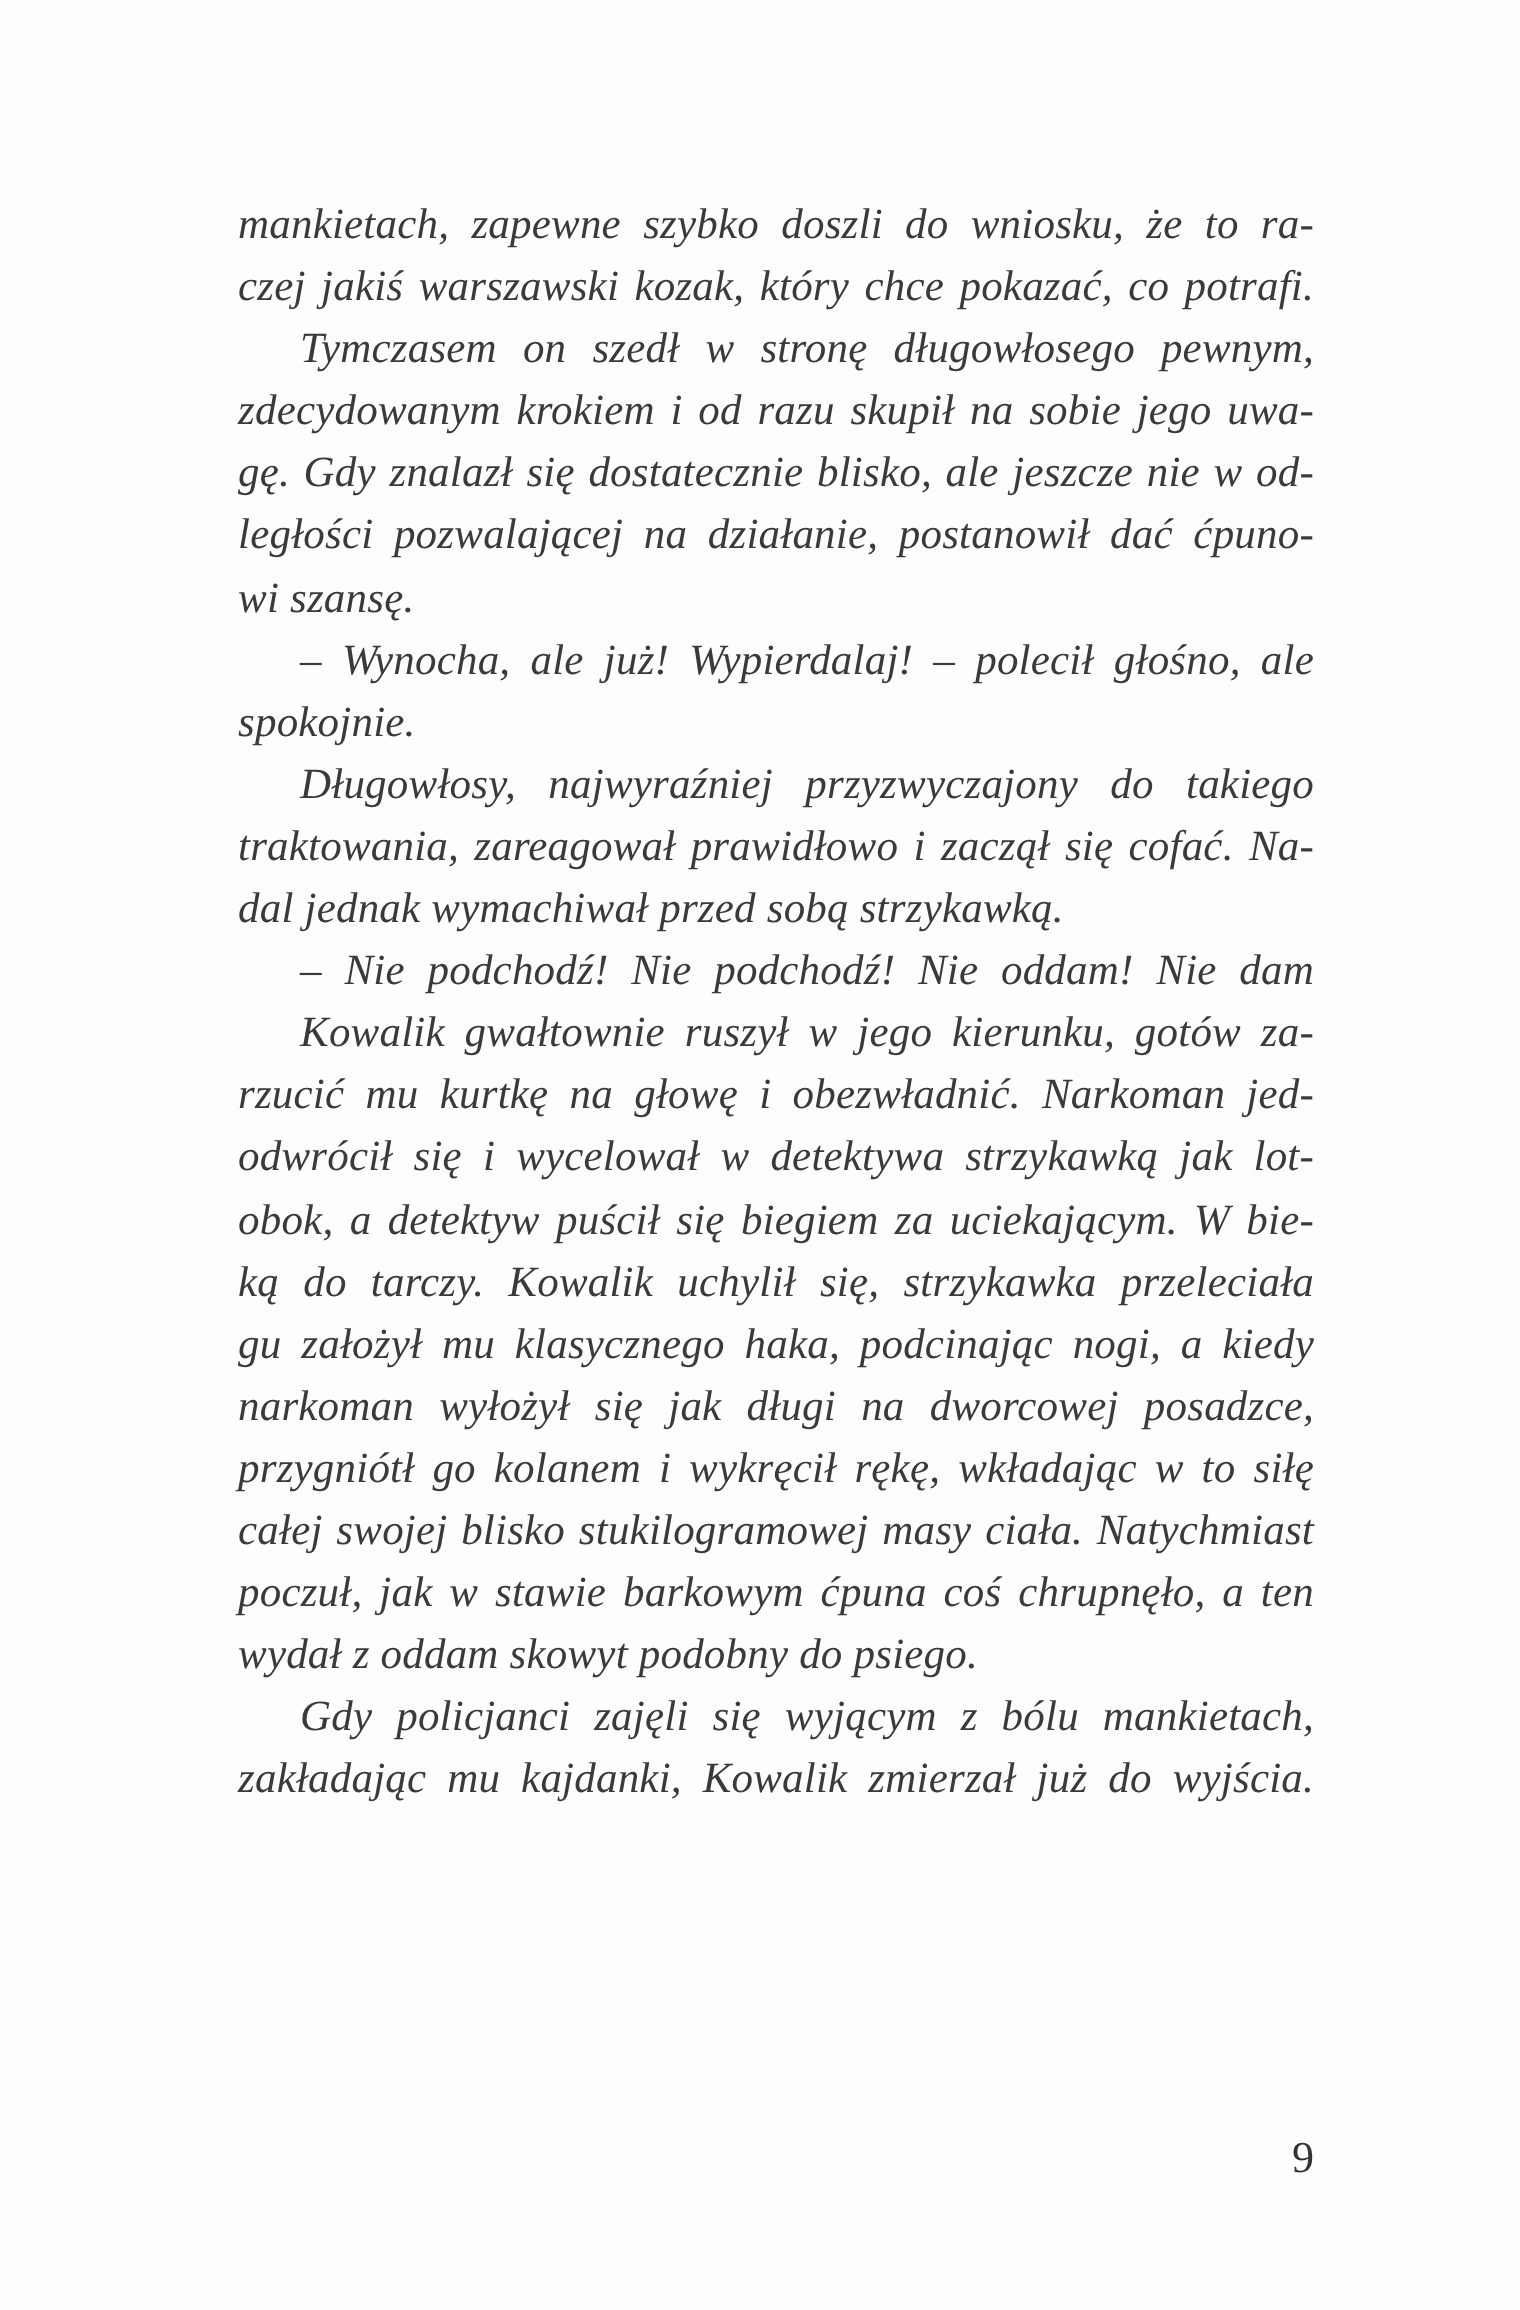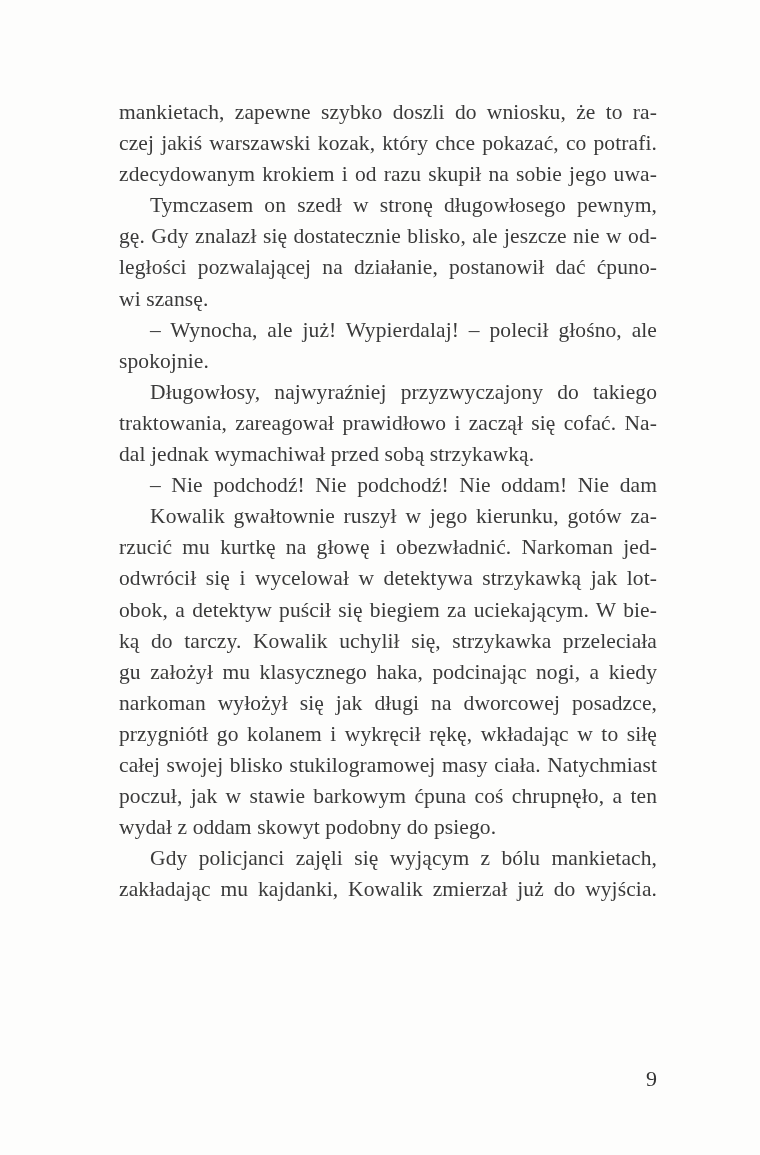--- a/index.html
+++ b/index.html
@@ -26,20 +26,21 @@
     top: 97px;
     width: 538px;
     font-size: 21.5px;
     line-height: 31.1px;
     color: #3a3a3a;
     letter-spacing: 0.1px;
   }
   .paragraph {
     margin: 0;
     padding: 0;
+    font-style: italic;
   }
   .line {
     text-align: justify;
     text-align-last: justify;
     white-space: normal;
   }
   .line.no-just {
     text-align: right;
     text-align-last: left;
   }
@@ -65,22 +66,22 @@
 </head>
 <body>
 
 <div class="book-page">
   <div class="text-block">
       <div class="paragraph">
         <div class="line">mankietach, zapewne szybko doszli do wniosku, że to ra-</div>
         <div class="line">czej jakiś warszawski kozak, który chce pokazać, co potrafi.</div>
       </div>
       <div class="paragraph">
+        <div class="line indent">Tymczasem on szedł w stronę długowłosego pewnym,</div>
         <div class="line">zdecydowanym krokiem i od razu skupił na sobie jego uwa-</div>
-        <div class="line indent">Tymczasem on szedł w stronę długowłosego pewnym,</div>
         <div class="line">gę. Gdy znalazł się dostatecznie blisko, ale jeszcze nie w od-</div>
         <div class="line">ległości pozwalającej na działanie, postanowił dać ćpuno-</div>
         <div class="line no-just">wi szansę.</div>
       </div>
       <div class="paragraph">
         <div class="line indent">– Wynocha, ale już! Wypierdalaj! – polecił głośno, ale</div>
         <div class="line no-just">spokojnie.</div>
       </div>
       <div class="paragraph">
         <div class="line indent">Długowłosy, najwyraźniej przyzwyczajony do takiego</div>

